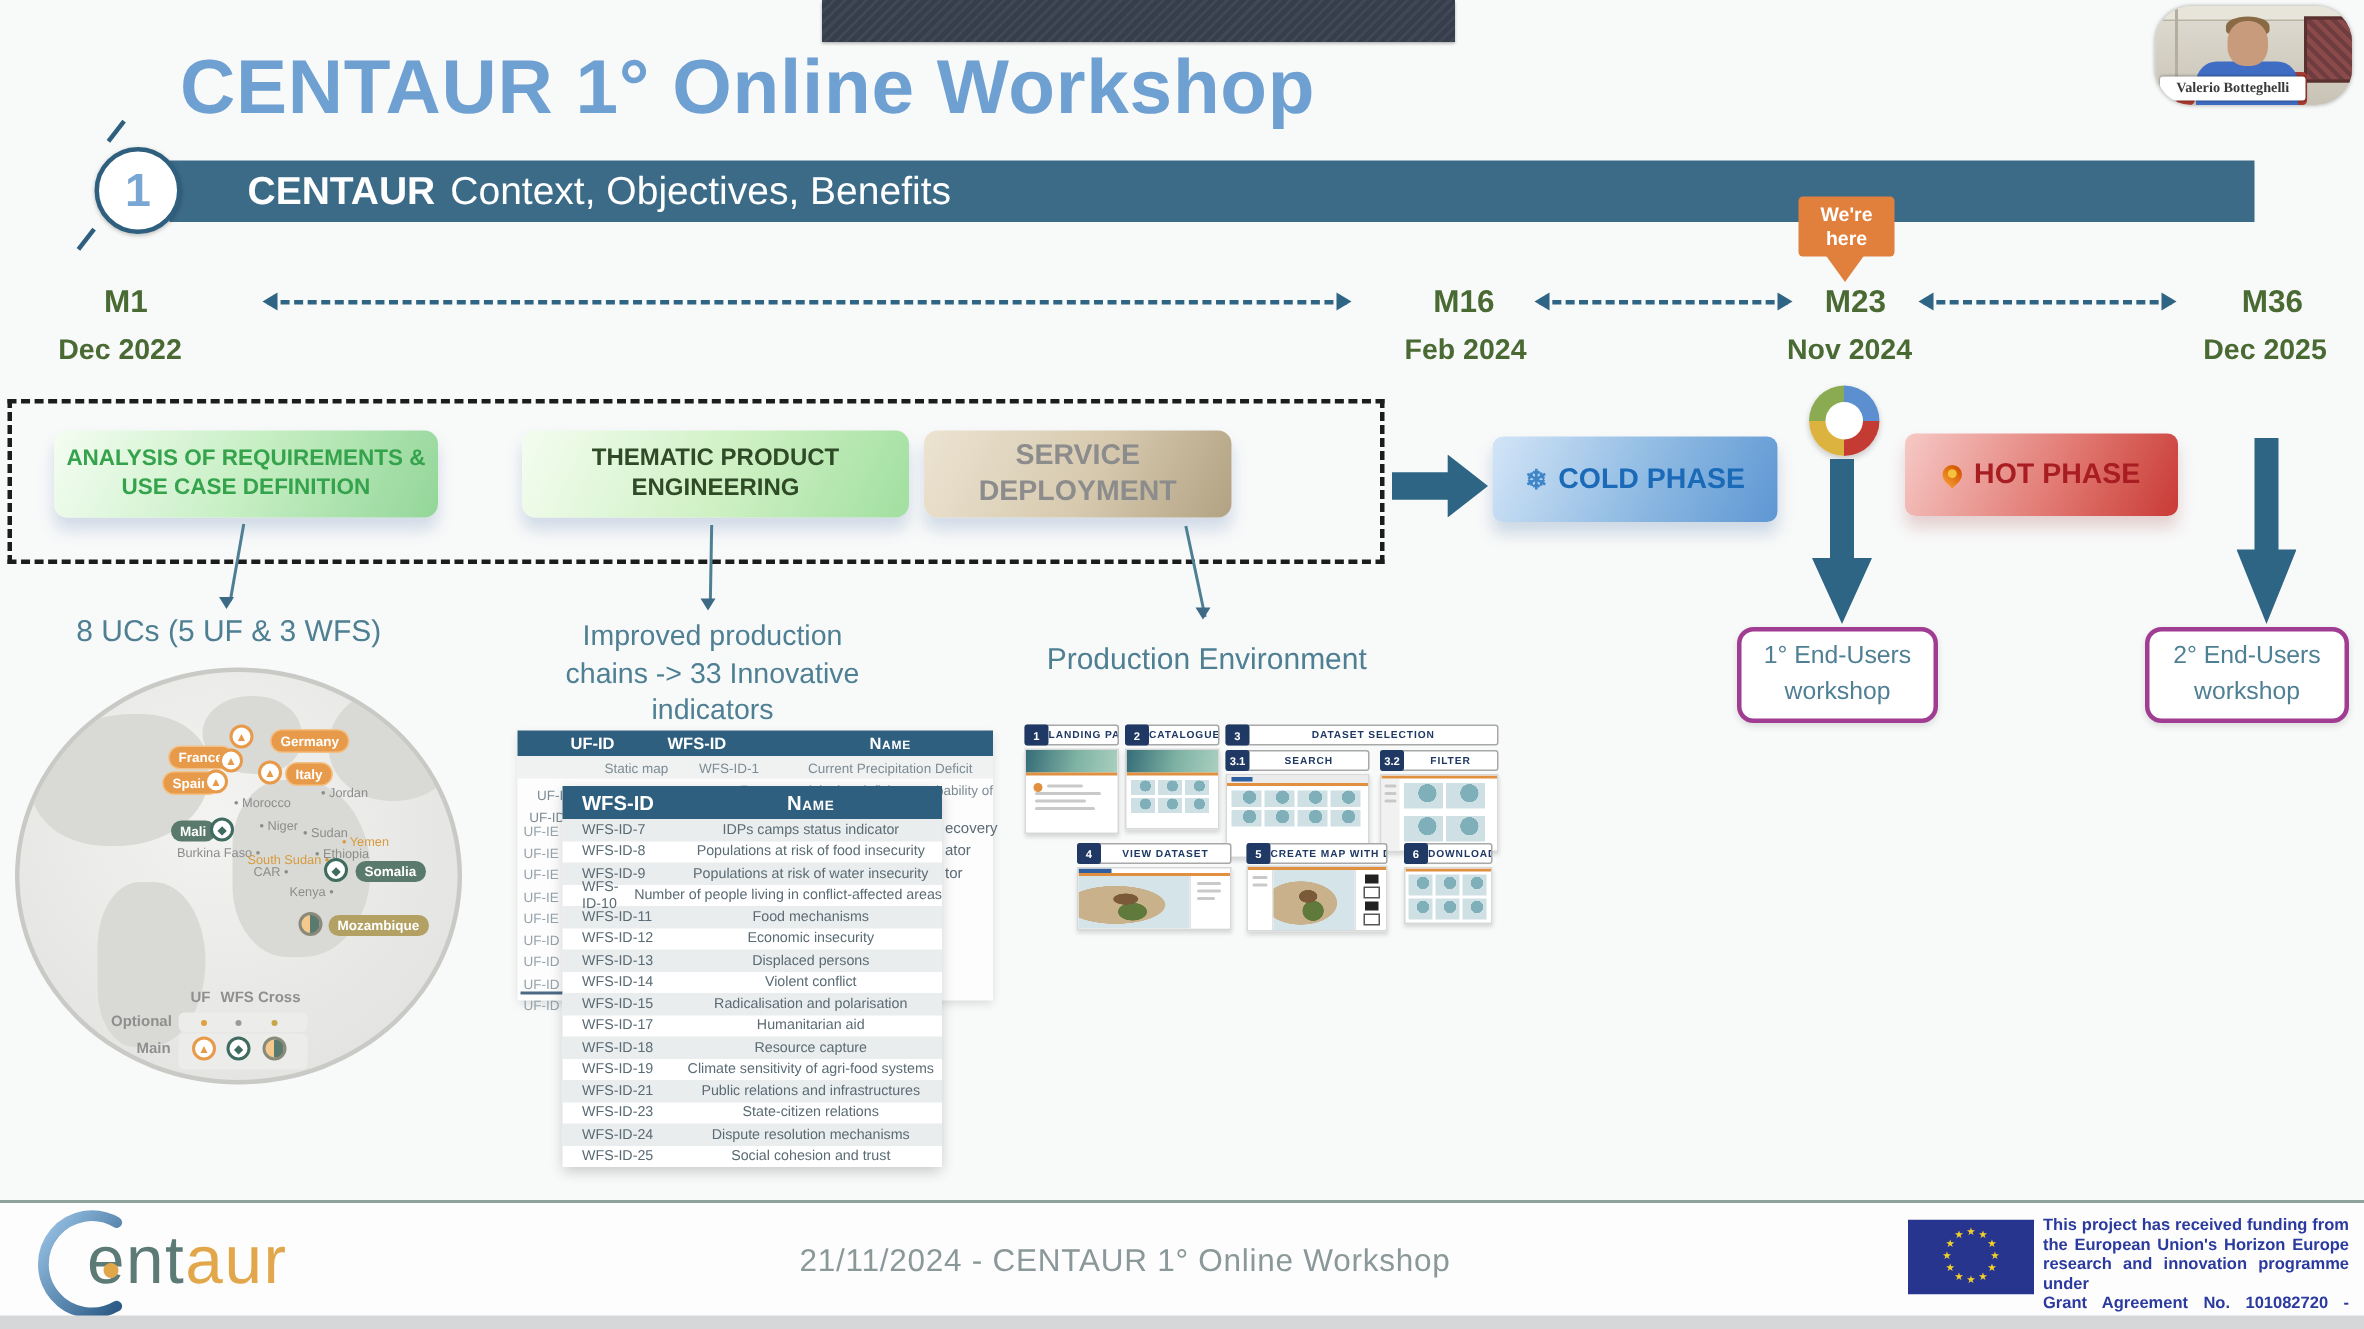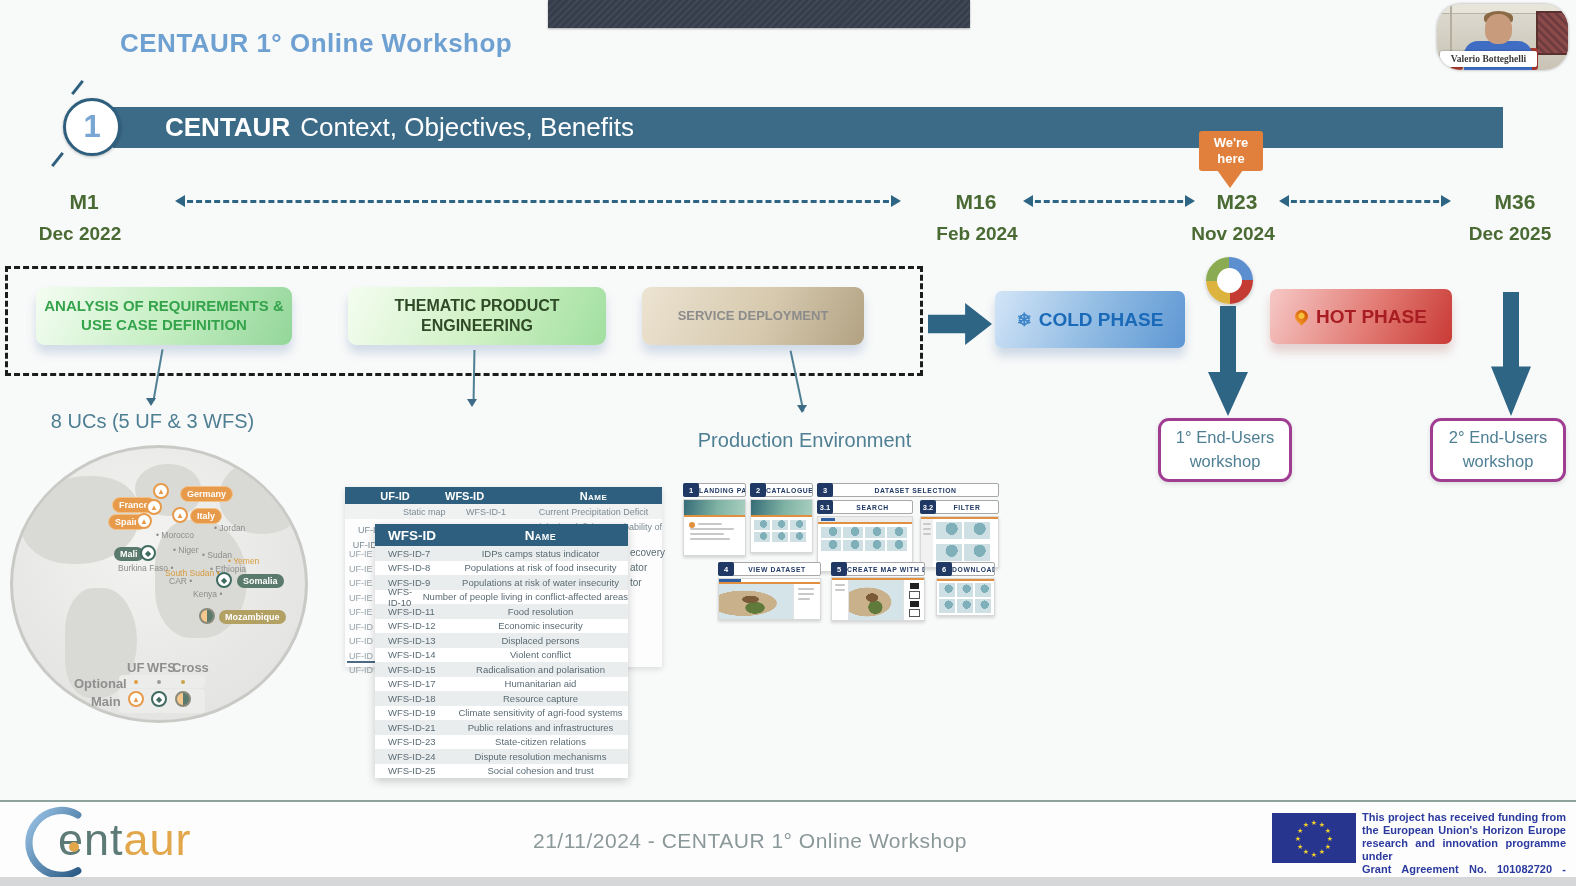--- a/index.html
+++ b/index.html
@@ -19,21 +19,21 @@
   .wc-shirt{position:absolute;left:27px;top:37px;width:68px;height:29px;background:#3f6dc4;border-radius:14px 14px 0 0;}
   .wc-head{position:absolute;left:48px;top:10px;width:27px;height:30px;background:#c89b7c;border-radius:46% 46% 42% 42%;}
   .wc-hair{position:absolute;left:47px;top:7px;width:29px;height:13px;background:#8a6a45;border-radius:50% 50% 30% 30%;}
   .wc-chairL{position:absolute;left:14px;top:52px;width:12px;height:14px;background:#a83a31;border-radius:3px;}
   .wc-chairR{position:absolute;left:88px;top:44px;width:13px;height:22px;background:#a83a31;border-radius:3px;}
   .nametag{position:absolute;left:3px;top:47px;width:97px;height:16px;background:#fff;border-radius:2px;
     display:flex;align-items:center;justify-content:center;box-shadow:0 0 2px rgba(0,0,0,.4);}
   .nametag span{font-family:"Liberation Serif",serif;font-weight:bold;font-size:9.5px;color:#3a3a3a;}
 
   
-  .slide-title{position:absolute;left:120px;top:28px;margin:0;font-size:26px;font-weight:bold;color:#6fa0d2;letter-spacing:.5px;}
+  .slide-title{position:absolute;left:120px;top:28px;margin:0;font-size:51px;font-weight:bold;color:#6fa0d2;letter-spacing:.5px;}
   .banner{position:absolute;left:113px;top:107px;width:1390px;height:41px;background:#3c6b88;color:#fff;
     display:flex;align-items:center;padding-left:52px;box-sizing:border-box;font-size:26px;}
   .banner .brand{font-weight:600;margin-right:10px;}
   .banner .rest{font-weight:400;}
   .numcircle{position:absolute;left:63px;top:98px;width:52px;height:52px;border-radius:50%;background:#fff;
     border:3px solid #2e5f7e;color:#7aa6d4;font-size:31px;font-weight:bold;display:flex;align-items:center;
     justify-content:center;z-index:3;box-shadow:0 1px 3px rgba(0,0,0,.25);}
   .tick{position:absolute;width:3px;height:17px;background:#2e5f7e;z-index:2;}
 
   
@@ -51,21 +51,21 @@
     border:6.5px solid transparent;border-right:10px solid #2e6584;}
   .dasharrow::after{content:"";position:absolute;right:-9px;top:-8px;width:0;height:0;
     border:6.5px solid transparent;border-left:10px solid #2e6584;}
 
   
   .dashed-rect{position:absolute;left:5px;top:266px;width:918px;height:110px;border:3px dashed #1c1c1c;box-sizing:border-box;}
   .pbox{position:absolute;top:287px;height:58px;border-radius:9px;display:flex;align-items:center;justify-content:center;
     text-align:center;font-weight:bold;box-shadow:0 8px 10px rgba(110,145,185,.28);line-height:1.25;}
   .pbox1{left:36px;width:256px;background:linear-gradient(115deg,#f4fdf2,#c7efc4 50%,#93d699);color:#35a34c;font-size:15px;}
   .pbox2{left:348px;width:258px;background:linear-gradient(115deg,#f4fdf0,#cdf0c2 55%,#a1dfa0);color:#2f4a26;font-size:16px;}
-  .pbox3{left:642px;width:222px;background:linear-gradient(115deg,#ece3d1,#d6c9ae 55%,#b2a283);color:#8c8c8c;font-size:13px;}
+  .pbox3{left:616px;width:205px;background:linear-gradient(115deg,#ece3d1,#d6c9ae 55%,#b2a283);color:#8c8c8c;font-size:19px;}
   .arrow-right{position:absolute;background:#2e6584;clip-path:polygon(0 28%,58% 28%,58% 0,100% 50%,58% 100%,58% 72%,0 72%);}
   .arrow-down{position:absolute;background:#2e6584;clip-path:polygon(30% 0,70% 0,70% 60%,100% 60%,50% 100%,0 60%,30% 60%);}
   .cold-box{position:absolute;left:995px;top:291px;width:190px;height:57px;border-radius:7px;
     background:linear-gradient(115deg,#d3e5f7,#8db9e2 55%,#5e97d3);display:flex;align-items:center;justify-content:center;
     gap:7px;color:#1a6ab8;font-size:19px;font-weight:bold;box-shadow:0 8px 10px rgba(110,145,185,.3);}
   .snow{font-size:18px;color:#3f86c9;}
   .hot-box{position:absolute;left:1270px;top:289px;width:182px;height:55px;border-radius:7px;
     background:linear-gradient(115deg,#f6c9c6,#e27b74 55%,#c93a35);display:flex;align-items:center;justify-content:center;
     gap:8px;color:#a81d22;font-size:19px;font-weight:bold;box-shadow:0 8px 10px rgba(185,120,120,.3);}
   .flame{width:13px;height:13px;background:linear-gradient(#f0932b,#d35400);border-radius:0 50% 50% 50%;
@@ -98,21 +98,21 @@
   .dlab{position:absolute;font-size:8.5px;color:#8c8c8c;white-space:nowrap;z-index:2;}
   .dlab.orange{color:#d79a3d;}
   .dl::before{content:"• ";}
   .dr::after{content:" •";}
   .mic{position:absolute;width:16px;height:16px;border-radius:50%;background:#fff;display:flex;align-items:center;
     justify-content:center;font-size:8px;z-index:2;box-sizing:border-box;}
   .mic.uf{border:2px solid #e89a4b;color:#e89a4b;}
   .mic.wfs{border:2px solid #3f6b60;color:#3f6b60;}
   .mic.cross{border:2px solid #8a8a7a;background:linear-gradient(90deg,#f5c98e 50%,#5a7a6e 50%);color:#fff;}
   .lg-bg{position:absolute;background:#ececea;border-radius:4px;z-index:1;}
-  .lg-txt{position:absolute;font-size:13px;color:#8f8f8f;font-weight:bold;z-index:2;white-space:nowrap;}
+  .lg-txt{position:absolute;font-size:10px;color:#8f8f8f;font-weight:bold;z-index:2;white-space:nowrap;}
   .lg-dot{position:absolute;width:4px;height:4px;border-radius:50%;z-index:2;}
 
   
   .bgtable{position:absolute;left:345px;top:487px;width:317px;height:180px;z-index:1;background:#fdfdfd;
     box-shadow:0 2px 6px rgba(0,0,0,.13);font-size:9px;color:#7c8b94;}
   .bgtable .hd{display:flex;background:#2e5f7e;color:#fff;font-weight:bold;font-size:11px;height:17px;align-items:center;}
   .bgtable .hd .h1{width:100px;text-align:center;}
   .bgtable .hd .h2{width:80px;}
   .bgtable .hd .h3{flex:1;text-align:center;}
   .bgr{display:flex;height:15px;align-items:center;}
@@ -278,20 +278,25 @@
   <span class="lg-txt" style="left:172px;top:660px;">Cross</span>
   <span class="lg-txt" style="left:74px;top:676px;">Optional</span>
   <span class="lg-txt" style="left:91px;top:694px;">Main</span>
   <span class="lg-dot" style="left:134px;top:680px;background:#e0a040;"></span>
   <span class="lg-dot" style="left:157px;top:680px;background:#9a9a9a;"></span>
   <span class="lg-dot" style="left:181px;top:680px;background:#c9a54a;"></span>
   <span class="mic uf" style="left:128px;top:691px;">▲</span>
   <span class="mic wfs" style="left:151px;top:691px;">◆</span>
   <span class="mic cross" style="left:175px;top:691px;"></span>
 
+  <div class="sec-label" style="left:355px;top:413px;width:240px;font-size:19px;">
+    <div>Improved production</div>
+    <div>chains -&gt; 33 Innovative</div>
+    <div>indicators</div>
+  </div>
   <div class="bgtable">
     <div class="hd">
       <span class="h1">UF-ID</span>
       <span class="h2">WFS-ID</span>
       <span class="h3 sc">Name</span>
     </div>
     <div class="bgr alt">
       <span class="u">UF-ID-1</span>
       <span class="s">Static map</span>
       <span class="w">WFS-ID-1</span>
@@ -338,21 +343,21 @@
         <div class="trow">
         <span class="c1">WFS-ID-9</span>
         <span class="c2">Populations at risk of water insecurity</span>
       </div>
         <div class="trow">
         <span class="c1">WFS-ID-10</span>
         <span class="c2">Number of people living in conflict-affected areas</span>
       </div>
         <div class="trow">
         <span class="c1">WFS-ID-11</span>
-        <span class="c2">Food resolution</span>
+        <span class="c2">Food mechanisms</span>
       </div>
         <div class="trow">
         <span class="c1">WFS-ID-12</span>
         <span class="c2">Economic insecurity</span>
       </div>
         <div class="trow">
         <span class="c1">WFS-ID-13</span>
         <span class="c2">Displaced persons</span>
       </div>
         <div class="trow">

